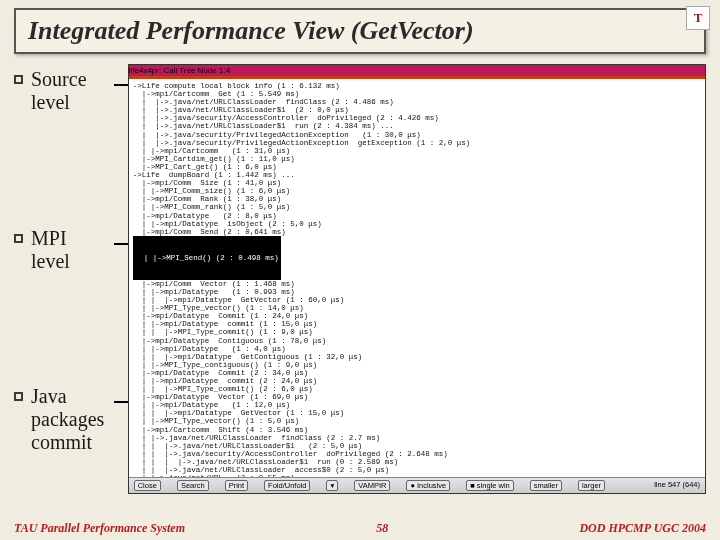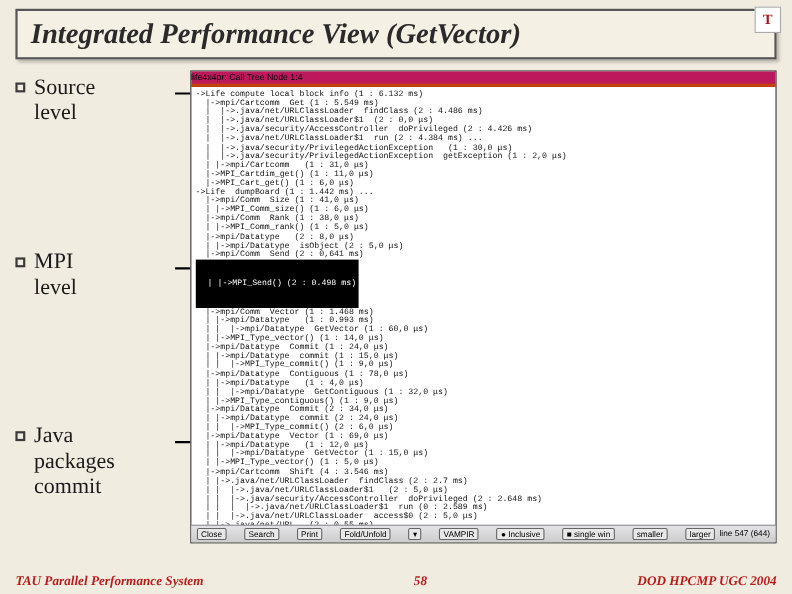--- a/index.html
+++ b/index.html
@@ -132,21 +132,21 @@
   }
   .panel-status .btns { display: flex; gap: 16px; flex-wrap: nowrap; }
   .panel-status .btn {
     border: 1px solid #666;
     background: #e8e8e8;
     padding: 0 3px;
     font-size: 7.5px;
     border-radius: 2px;
     white-space: nowrap;
   }
-  .panel-status .line { font-size: 7.5px; white-space: nowrap; }
+  .panel-status .line { font-size: 7.5px; white-space: nowrap; margin-left: 45px; }
   .footer {
     position: absolute;
     bottom: 4px;
     left: 14px;
     right: 14px;
     display: flex;
     justify-content: space-between;
     font-size: 12px;
     font-style: italic;
     font-weight: bold;

